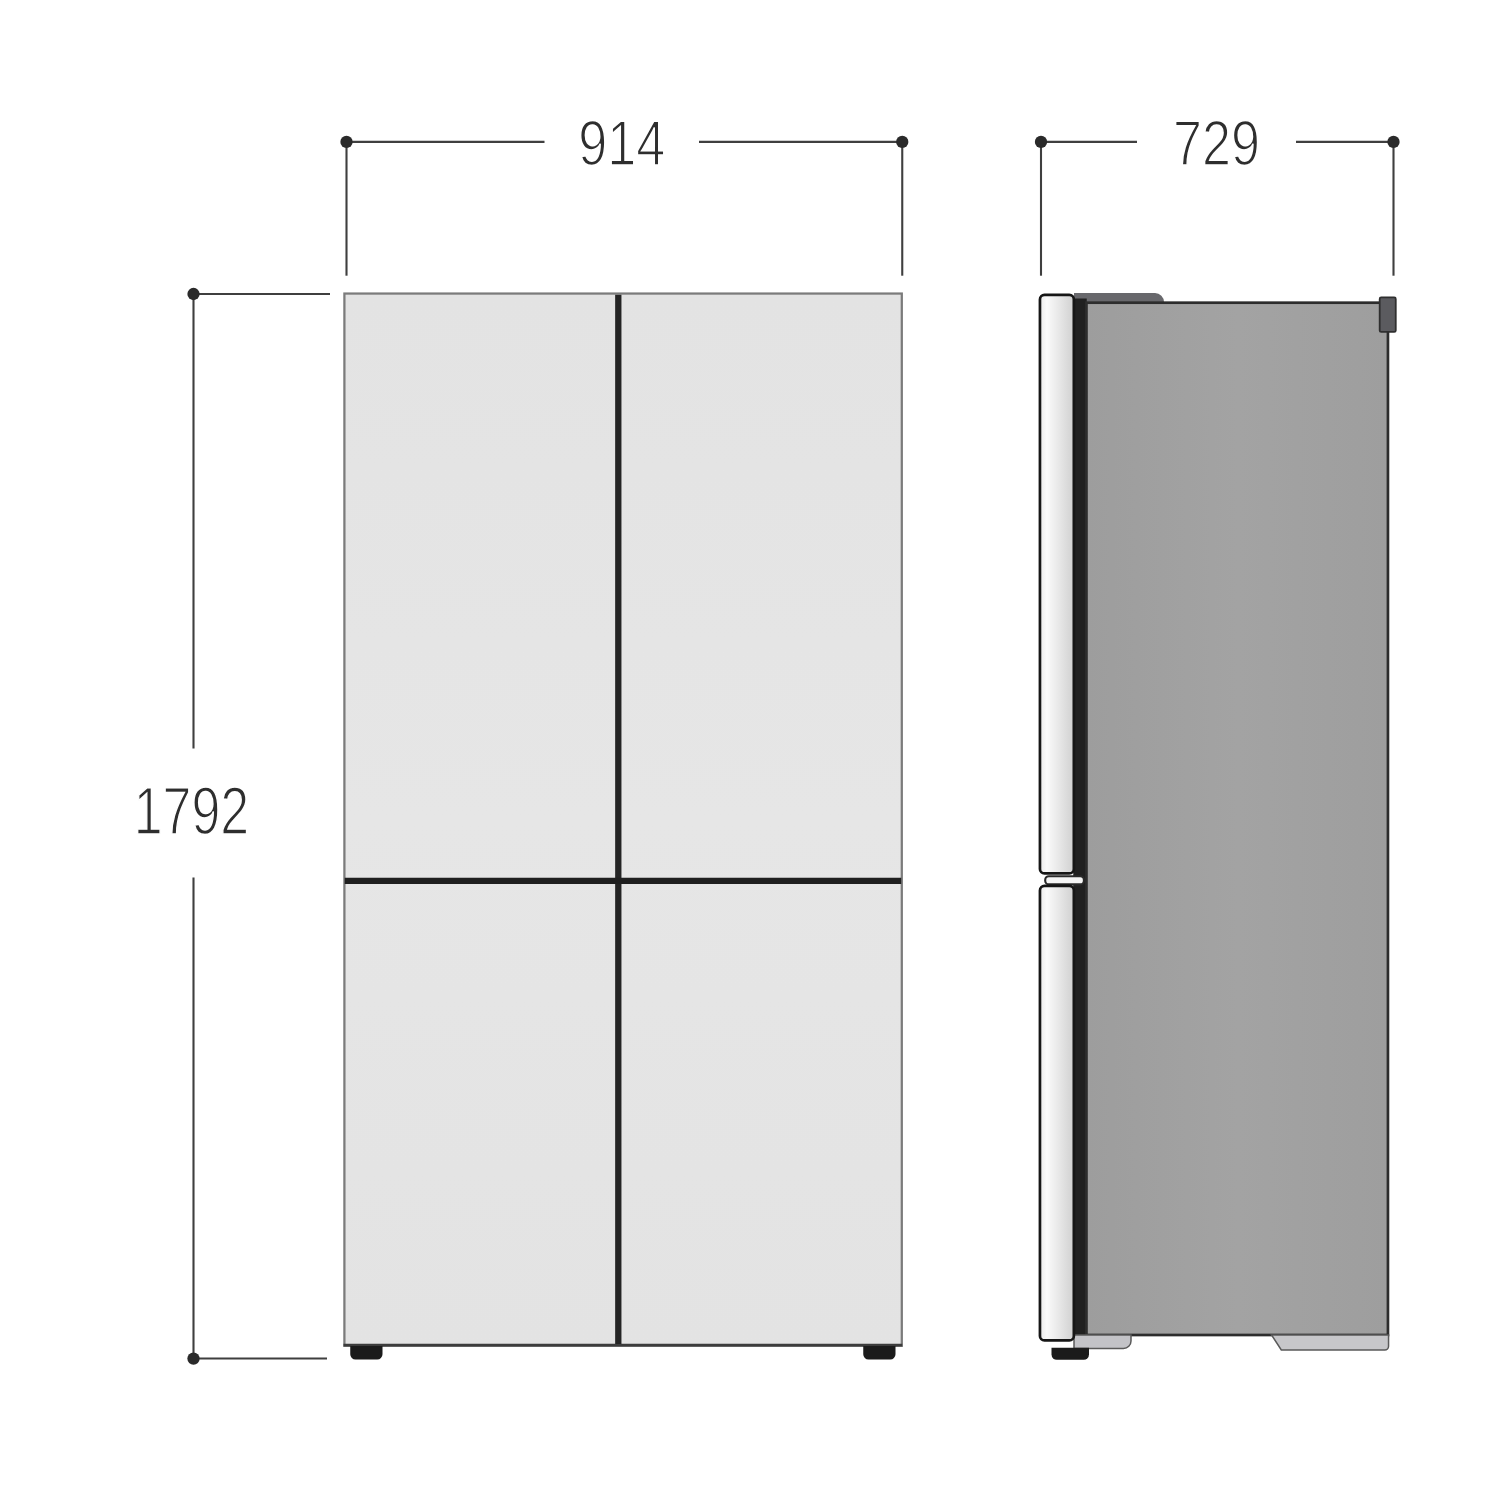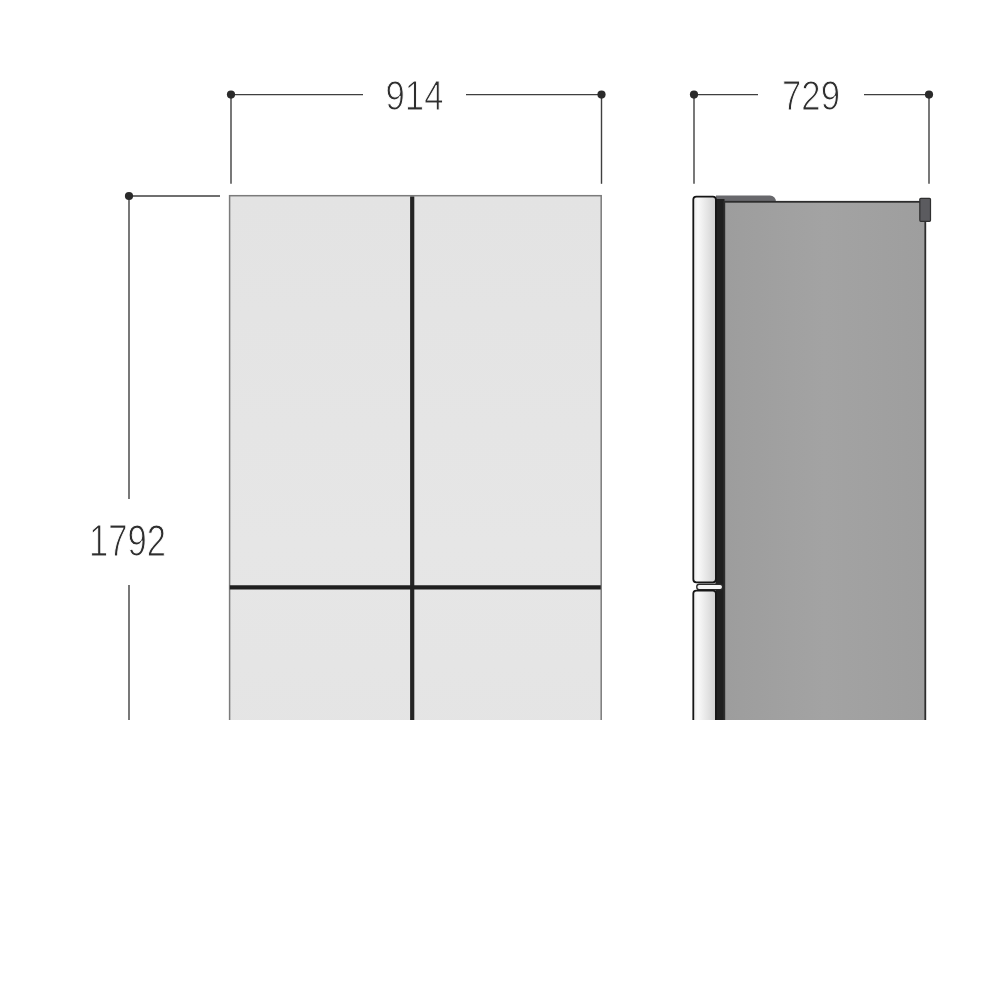--- a/index.html
+++ b/index.html
@@ -1,16 +1,16 @@
 <!DOCTYPE html>
 <html><head>
 <meta charset="utf-8">
 <style>
   html,body{margin:0;padding:0;background:#ffffff;}
-  .stage{width:1000px;height:720px;position:relative;background:#ffffff;overflow:hidden;}
+  .stage{width:1000px;height:1000px;position:relative;background:#ffffff;overflow:hidden;}
   text{font-family:"Liberation Sans", sans-serif;fill:#2e2e2e;}
 </style>
 </head>
 <body>
 <div class="stage">
 <svg width="1000" height="1000" viewBox="0 0 1000 1000" xmlns="http://www.w3.org/2000/svg">
   <defs>
     <linearGradient id="doorFront" x1="0" y1="0" x2="0" y2="1">
       <stop offset="0" stop-color="#e3e3e3"></stop>
       <stop offset="0.5" stop-color="#e6e6e6"></stop>

